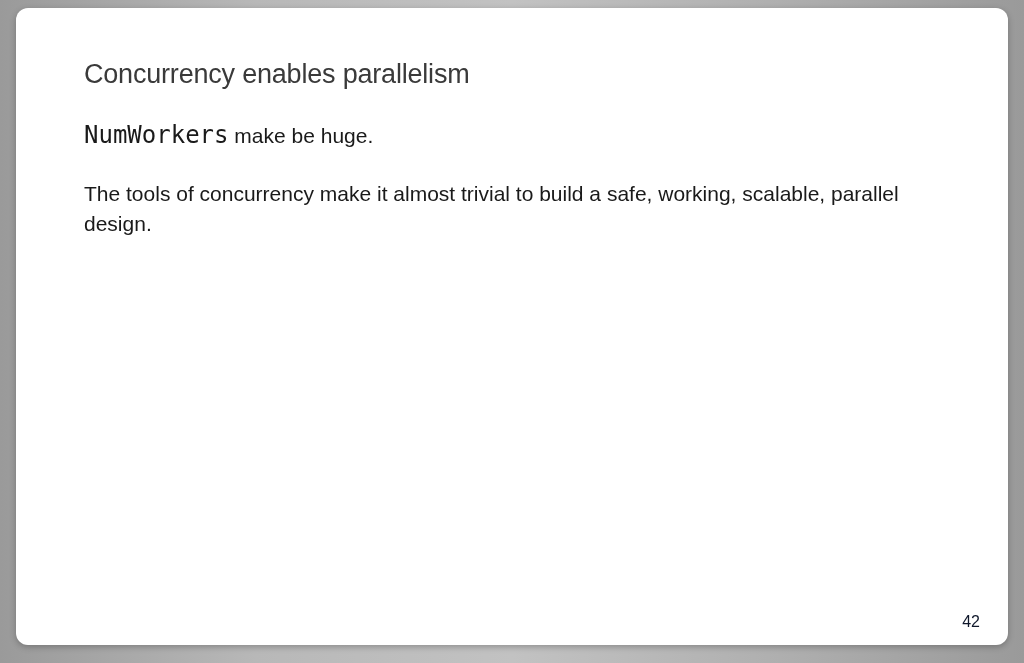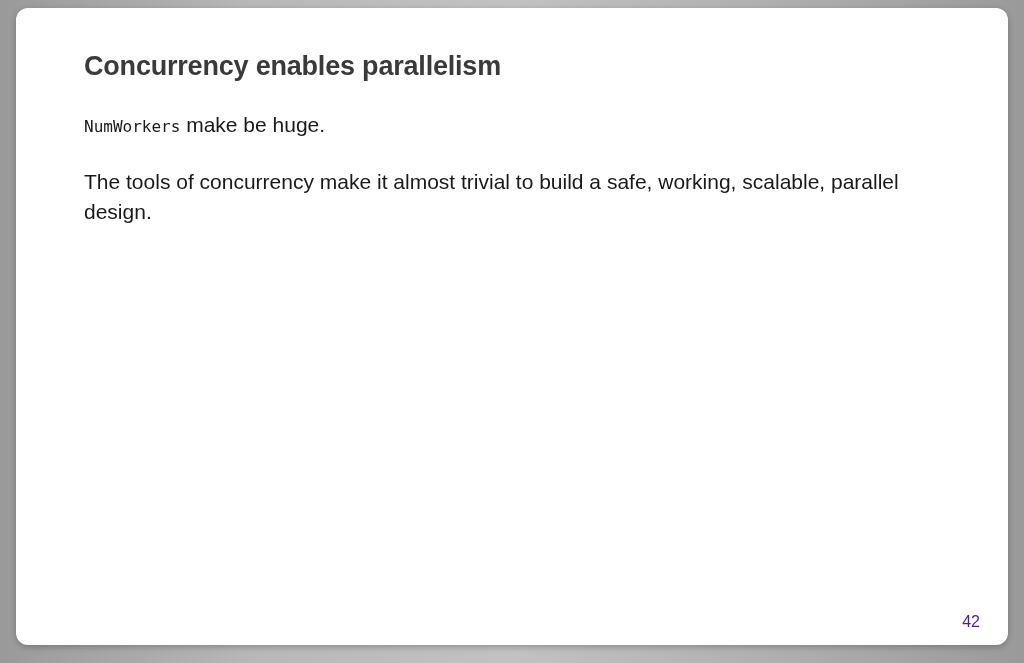--- a/index.html
+++ b/index.html
@@ -25,47 +25,47 @@
     overflow: hidden;
   }
   .slide-inner {
     position: absolute;
     left: 68px;
     top: 42px;
     right: 50px;
   }
   .slide-title {
     font-size: 27px;
-    font-weight: bold;
+    font-weight: normal;
     color: #3a3a3a;
     letter-spacing: -0.2px;
-    margin: 0 0 28px 0;
+    margin: 8px 0 28px 0;
     line-height: 1.2;
   }
   .body-line {
     font-size: 21px;
     color: #1a1a1a;
     line-height: 1.42;
     margin: 0 0 27px 0;
     max-width: 890px;
   }
   .body-line:last-child {
     margin-bottom: 16px;
   }
   code.mono {
     font-family: "DejaVu Sans Mono", "Liberation Mono", monospace;
-    font-size: 16px;
+    font-size: 24px;
     color: #1a1a1a;
   }
   .page-number {
     position: absolute;
     right: 28px;
     bottom: 14px;
     font-size: 16px;
-    color: #4c1d95;
+    color: #0f172a;
   }
 </style>
 </head>
 <body>
 
 <div class="slide">
   <div class="slide-inner">
     <h1 class="slide-title">Concurrency enables parallelism</h1>
 
 

